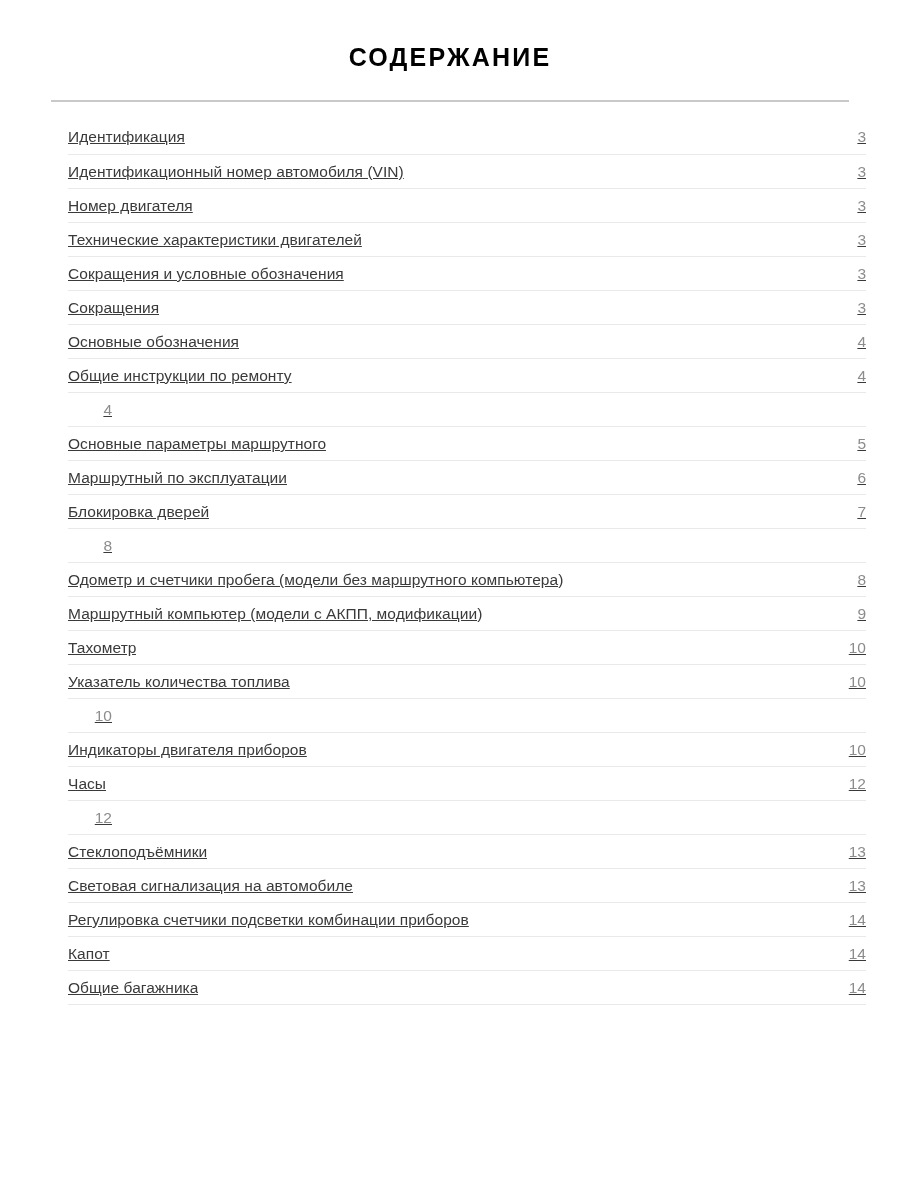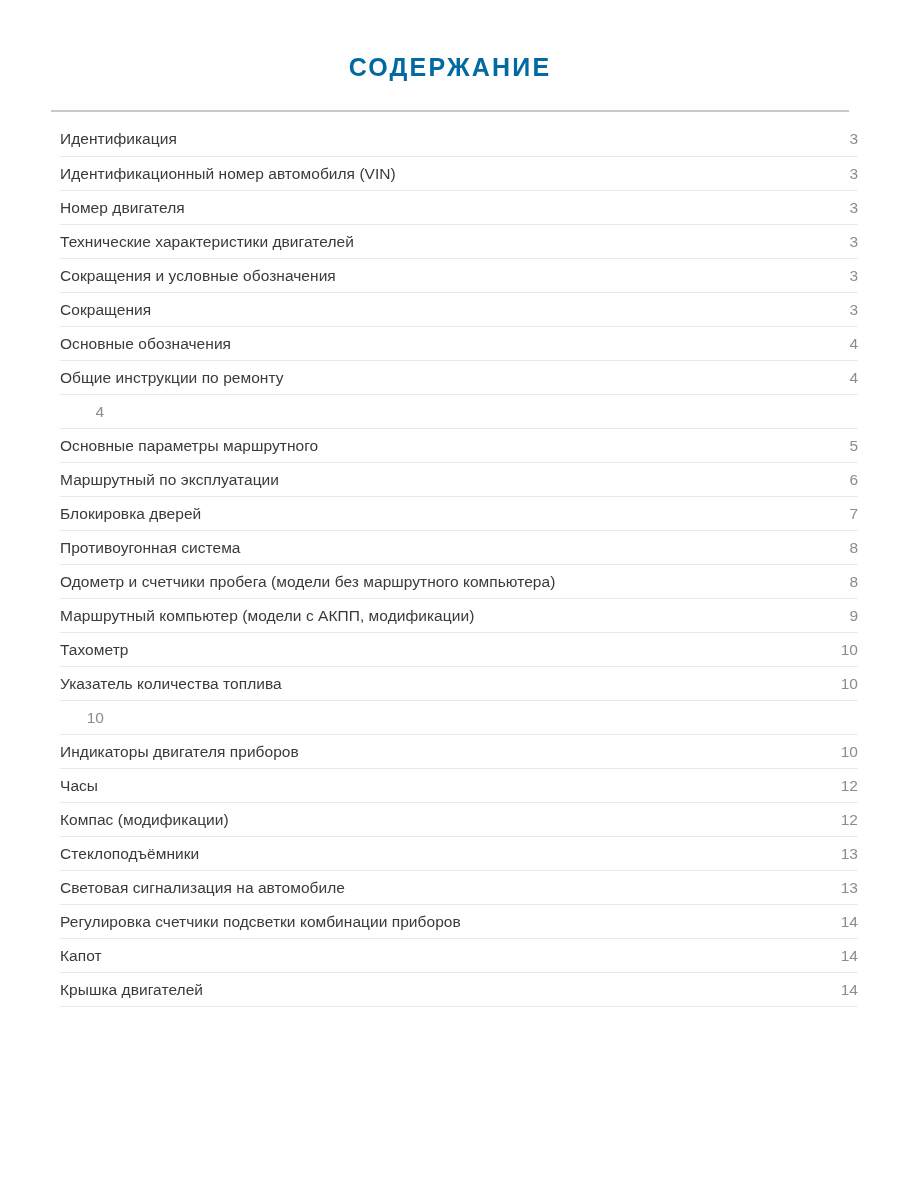--- a/index.html
+++ b/index.html
@@ -21,43 +21,44 @@
   .page {
     position: relative;
     width: 900px;
     height: 1200px;
     box-sizing: border-box;
     padding: 0 51px;
     background: #ffffff;
   }
 
   .toc-title {
-    margin: 12px;
+    margin: 2px;
     padding-top: 40px;
     text-align: center;
     font-size: 25px;
     font-weight: bold;
     letter-spacing: 2.2px;
-    color: #0369a1;
+    color: #000000;
     line-height: 30px;
     text-transform: uppercase;
   }
 
   .toc-rule {
     margin-top: 28px;
     height: 2px;
     background: #c9c9c9;
     width: 798px;
   }
 
   .toc-list {
     list-style: none;
-    margin: 9px;
+    margin: 17px;
     padding: 0;
     width: 798px;
+    text-decoration: underline;
   }
 
   .toc-row {
     display: flex;
     align-items: baseline;
     justify-content: space-between;
     height: 34px;
     box-sizing: border-box;
     border-bottom: 1px solid #e9e9e9;
     padding: 0;
@@ -142,21 +143,20 @@
       </li>
       <li class="toc-row">
         <span class="entry-title">Маршрутный по эксплуатации</span>
         <span class="entry-page">6</span>
       </li>
       <li class="toc-row">
         <span class="entry-title">Блокировка дверей</span>
         <span class="entry-page">7</span>
       </li>
       <li class="toc-row">
-        <span class="entry-title">Противоугонная система</span>
         <span class="entry-page">8</span>
       </li>
       <li class="toc-row">
         <span class="entry-title">Одометр и счетчики пробега (модели без маршрутного компьютера)</span>
         <span class="entry-page">8</span>
       </li>
       <li class="toc-row">
         <span class="entry-title">Маршрутный компьютер (модели с АКПП, модификации)</span>
         <span class="entry-page">9</span>
       </li>
@@ -173,38 +173,37 @@
       </li>
       <li class="toc-row">
         <span class="entry-title">Индикаторы двигателя приборов</span>
         <span class="entry-page">10</span>
       </li>
       <li class="toc-row">
         <span class="entry-title">Часы</span>
         <span class="entry-page">12</span>
       </li>
       <li class="toc-row">
-        <span class="entry-title">Компас (модификации)</span>
         <span class="entry-page">12</span>
       </li>
       <li class="toc-row">
         <span class="entry-title">Стеклоподъёмники</span>
         <span class="entry-page">13</span>
       </li>
       <li class="toc-row">
         <span class="entry-title">Световая сигнализация на автомобиле</span>
         <span class="entry-page">13</span>
       </li>
       <li class="toc-row">
         <span class="entry-title">Регулировка счетчики подсветки комбинации приборов</span>
         <span class="entry-page">14</span>
       </li>
       <li class="toc-row">
         <span class="entry-title">Капот</span>
         <span class="entry-page">14</span>
       </li>
       <li class="toc-row">
-        <span class="entry-title">Крышка двигателей</span>
+        <span class="entry-title">Общие багажника</span>
         <span class="entry-page">14</span>
       </li>
     </ul>
 
 </div>
 
 </body></html>

